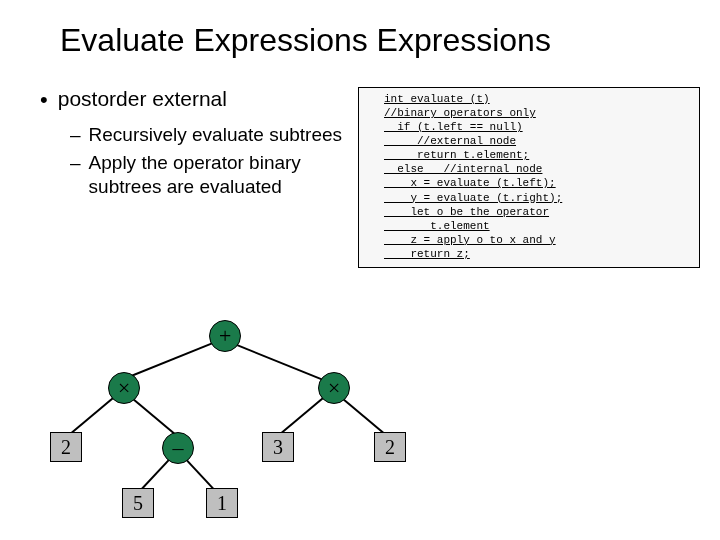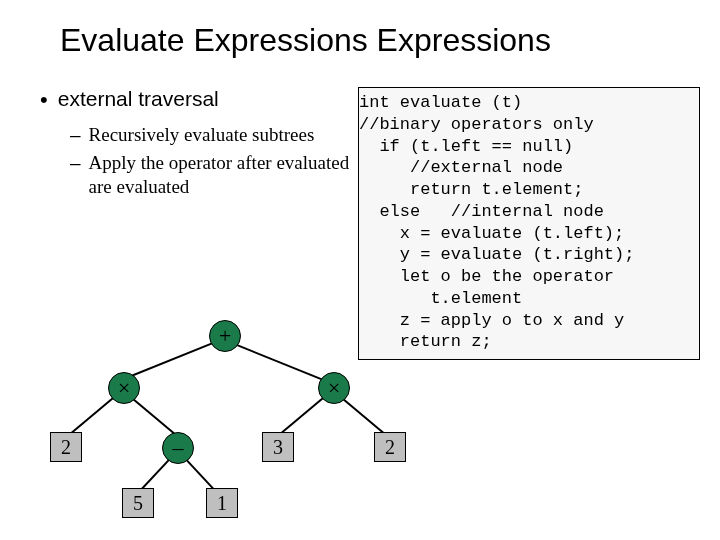--- a/index.html
+++ b/index.html
@@ -24,31 +24,32 @@
   }
   .left {
     flex: 0 0 310px;
     font-size: 21px;
   }
   .bullet-main { display: flex; gap: 10px; margin-bottom: 10px; }
   .bullet-main .dot { font-size: 22px; line-height: 1.2; }
   .sublist { margin-left: 30px; font-size: 19px; }
   .sub { display: flex; gap: 8px; margin-bottom: 4px; }
   .sub .dash { line-height: 1.25; }
-  .sub .txt { line-height: 1.25; font-family: Liberation Serif, serif; }
+  .sub .txt { line-height: 1.25; }
   .codebox {
     border: 1px solid #000;
     background: #f5f5f5cc;
     font-family: "Courier New", monospace;
-    font-size: 17px;
+    font-size: 11px;
     line-height: 1.28;
     white-space: pre;
-    padding: 4px 8px 6px 0;
+    padding: 4px 8px 6px 25px;
     flex: 1;
     height: fit-content;
+    text-decoration: underline;
   }
   .tree {
     position: absolute;
     left: 44px;
     top: 320px;
     width: 360px;
     height: 210px;
   }
   
   .op {
@@ -89,30 +90,30 @@
 </style>
 </head>
 <body>
 
 <div class="title">Evaluate Expressions Expressions</div>
 
 <div class="content">
   <div class="left">
     <div class="bullet-main">
       <span class="dot">•</span>
-      <span>external traversal</span>
+      <span>postorder external</span>
     </div>
     <div class="sublist">
       <div class="sub">
         <span class="dash">–</span>
         <span class="txt">Recursively evaluate subtrees</span>
       </div>
       <div class="sub">
         <span class="dash">–</span>
-        <span class="txt">Apply the operator after evaluated are evaluated</span>
+        <span class="txt">Apply the operator binary subtrees are evaluated</span>
       </div>
     </div>
   </div>
   <div class="codebox">int evaluate (t)
 //binary operators only
   if (t.left == null)
      //external node
      return t.element;
   else   //internal node
     x = evaluate (t.left);

